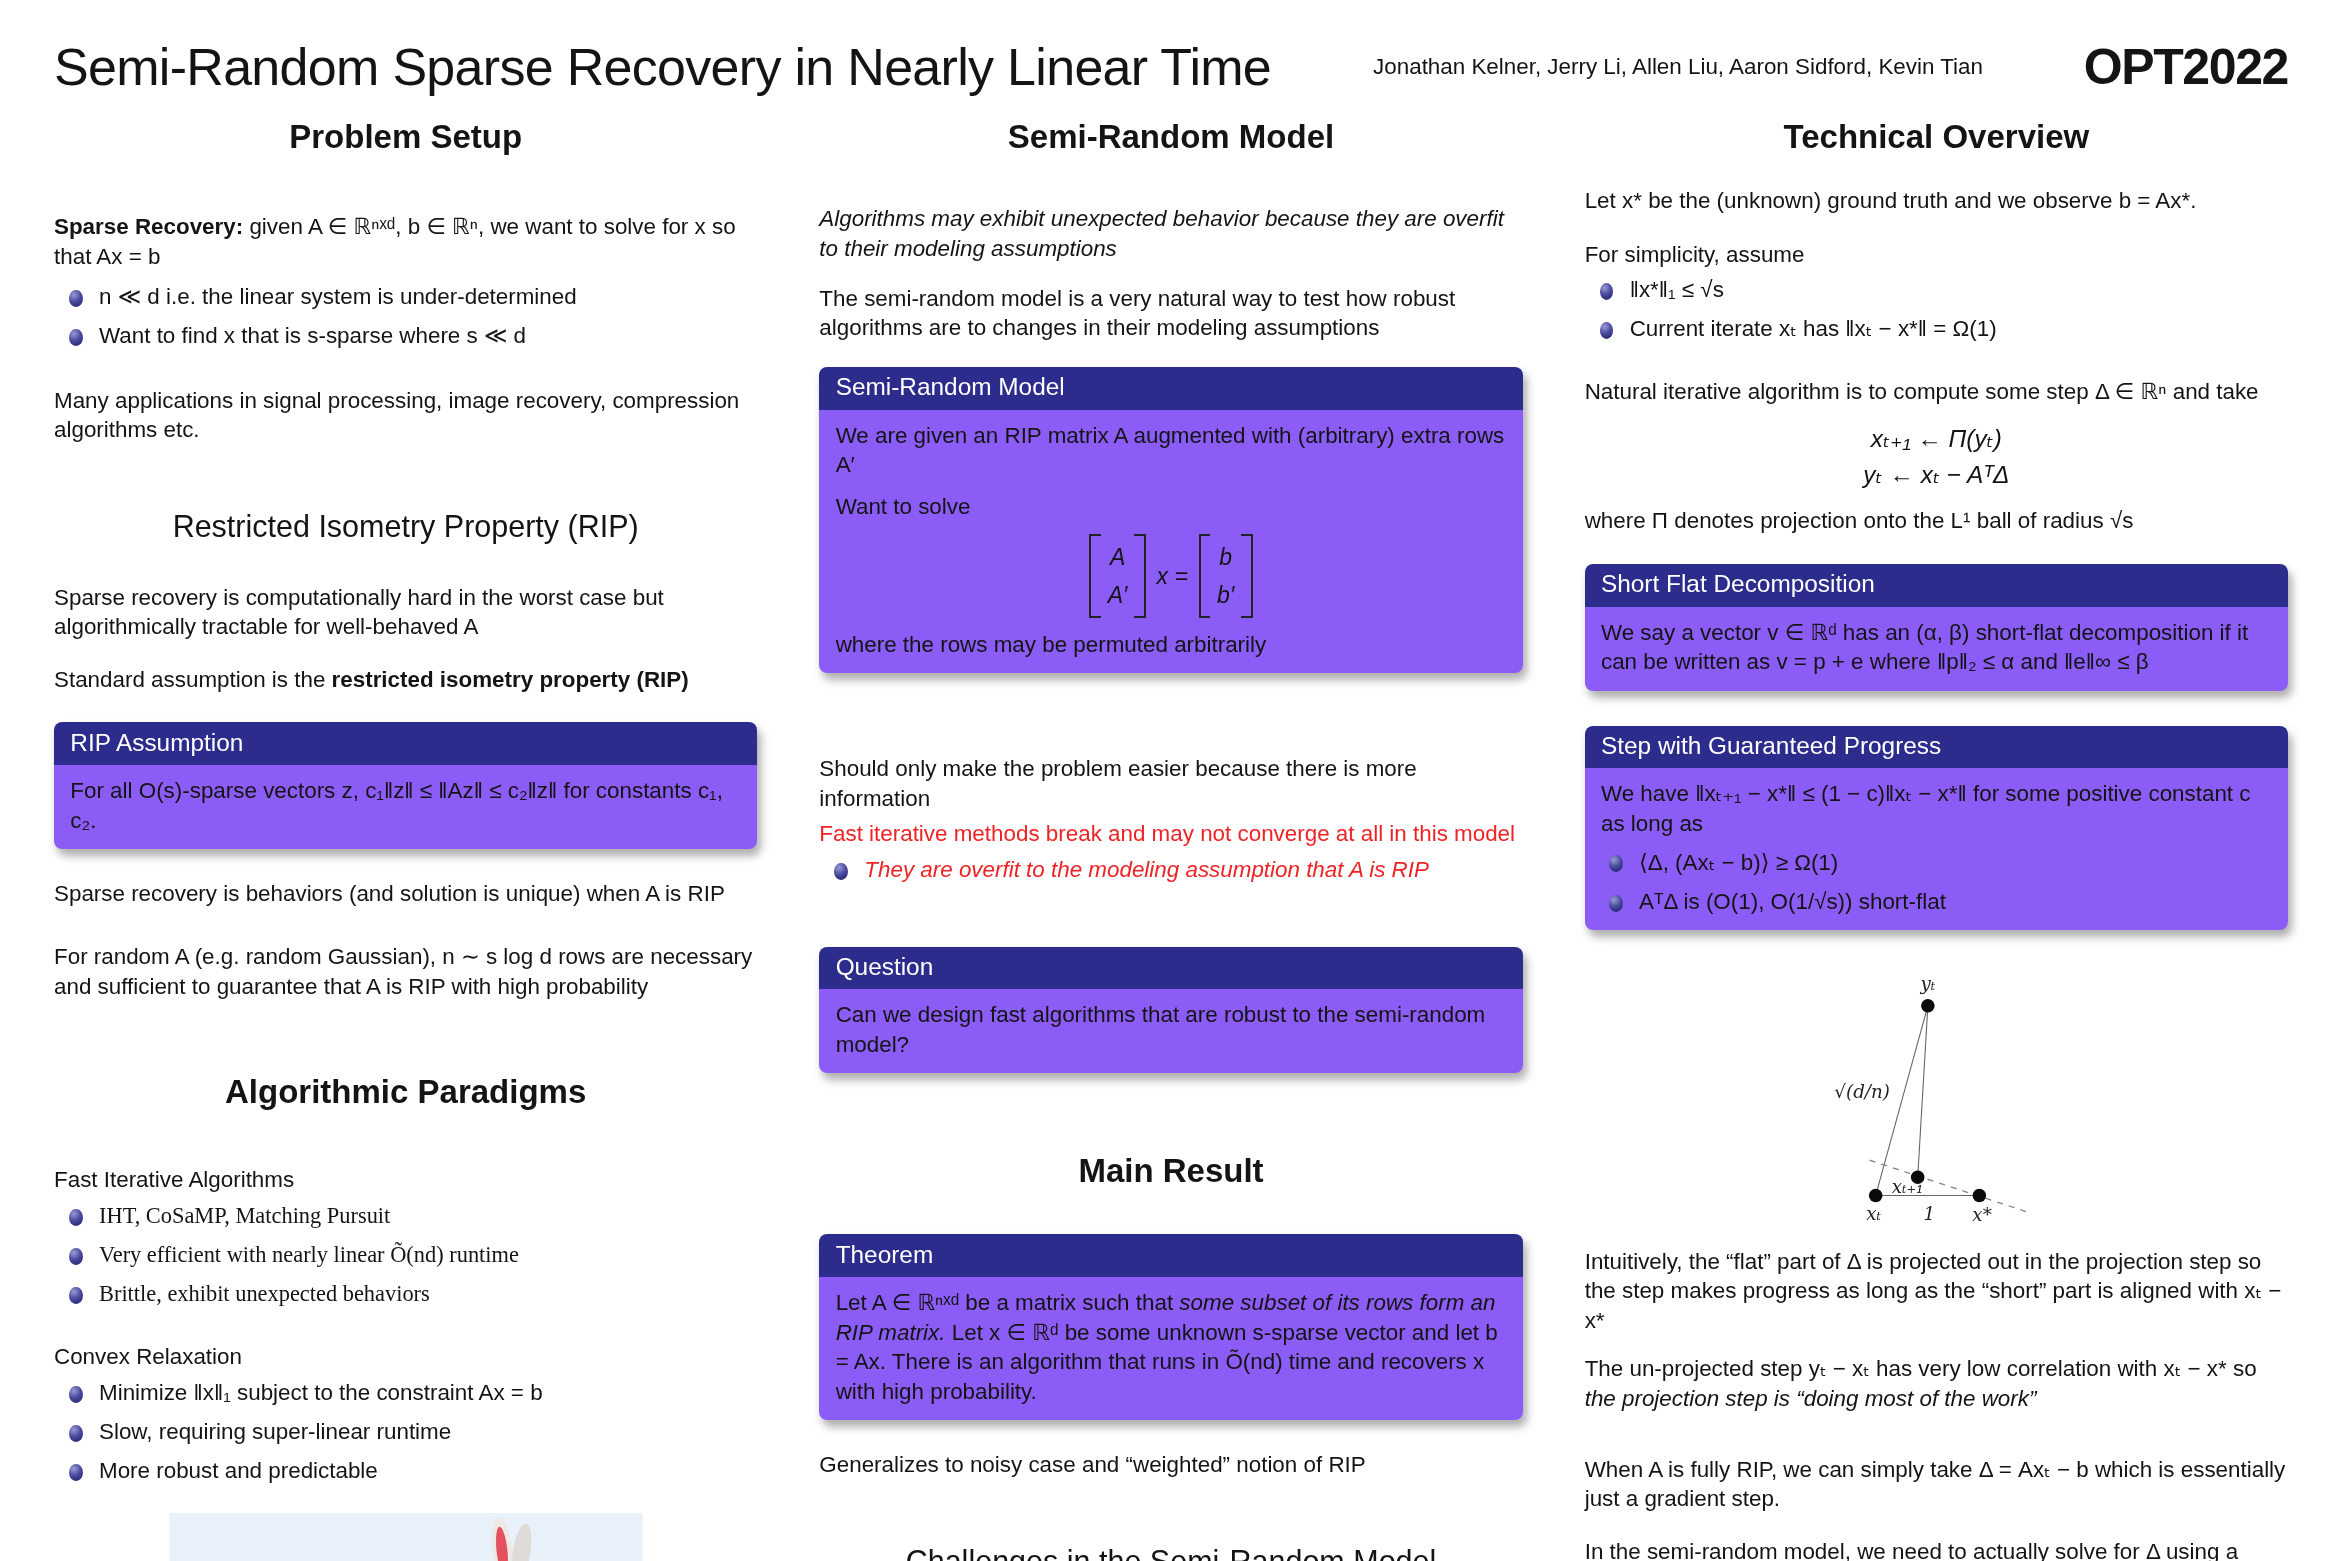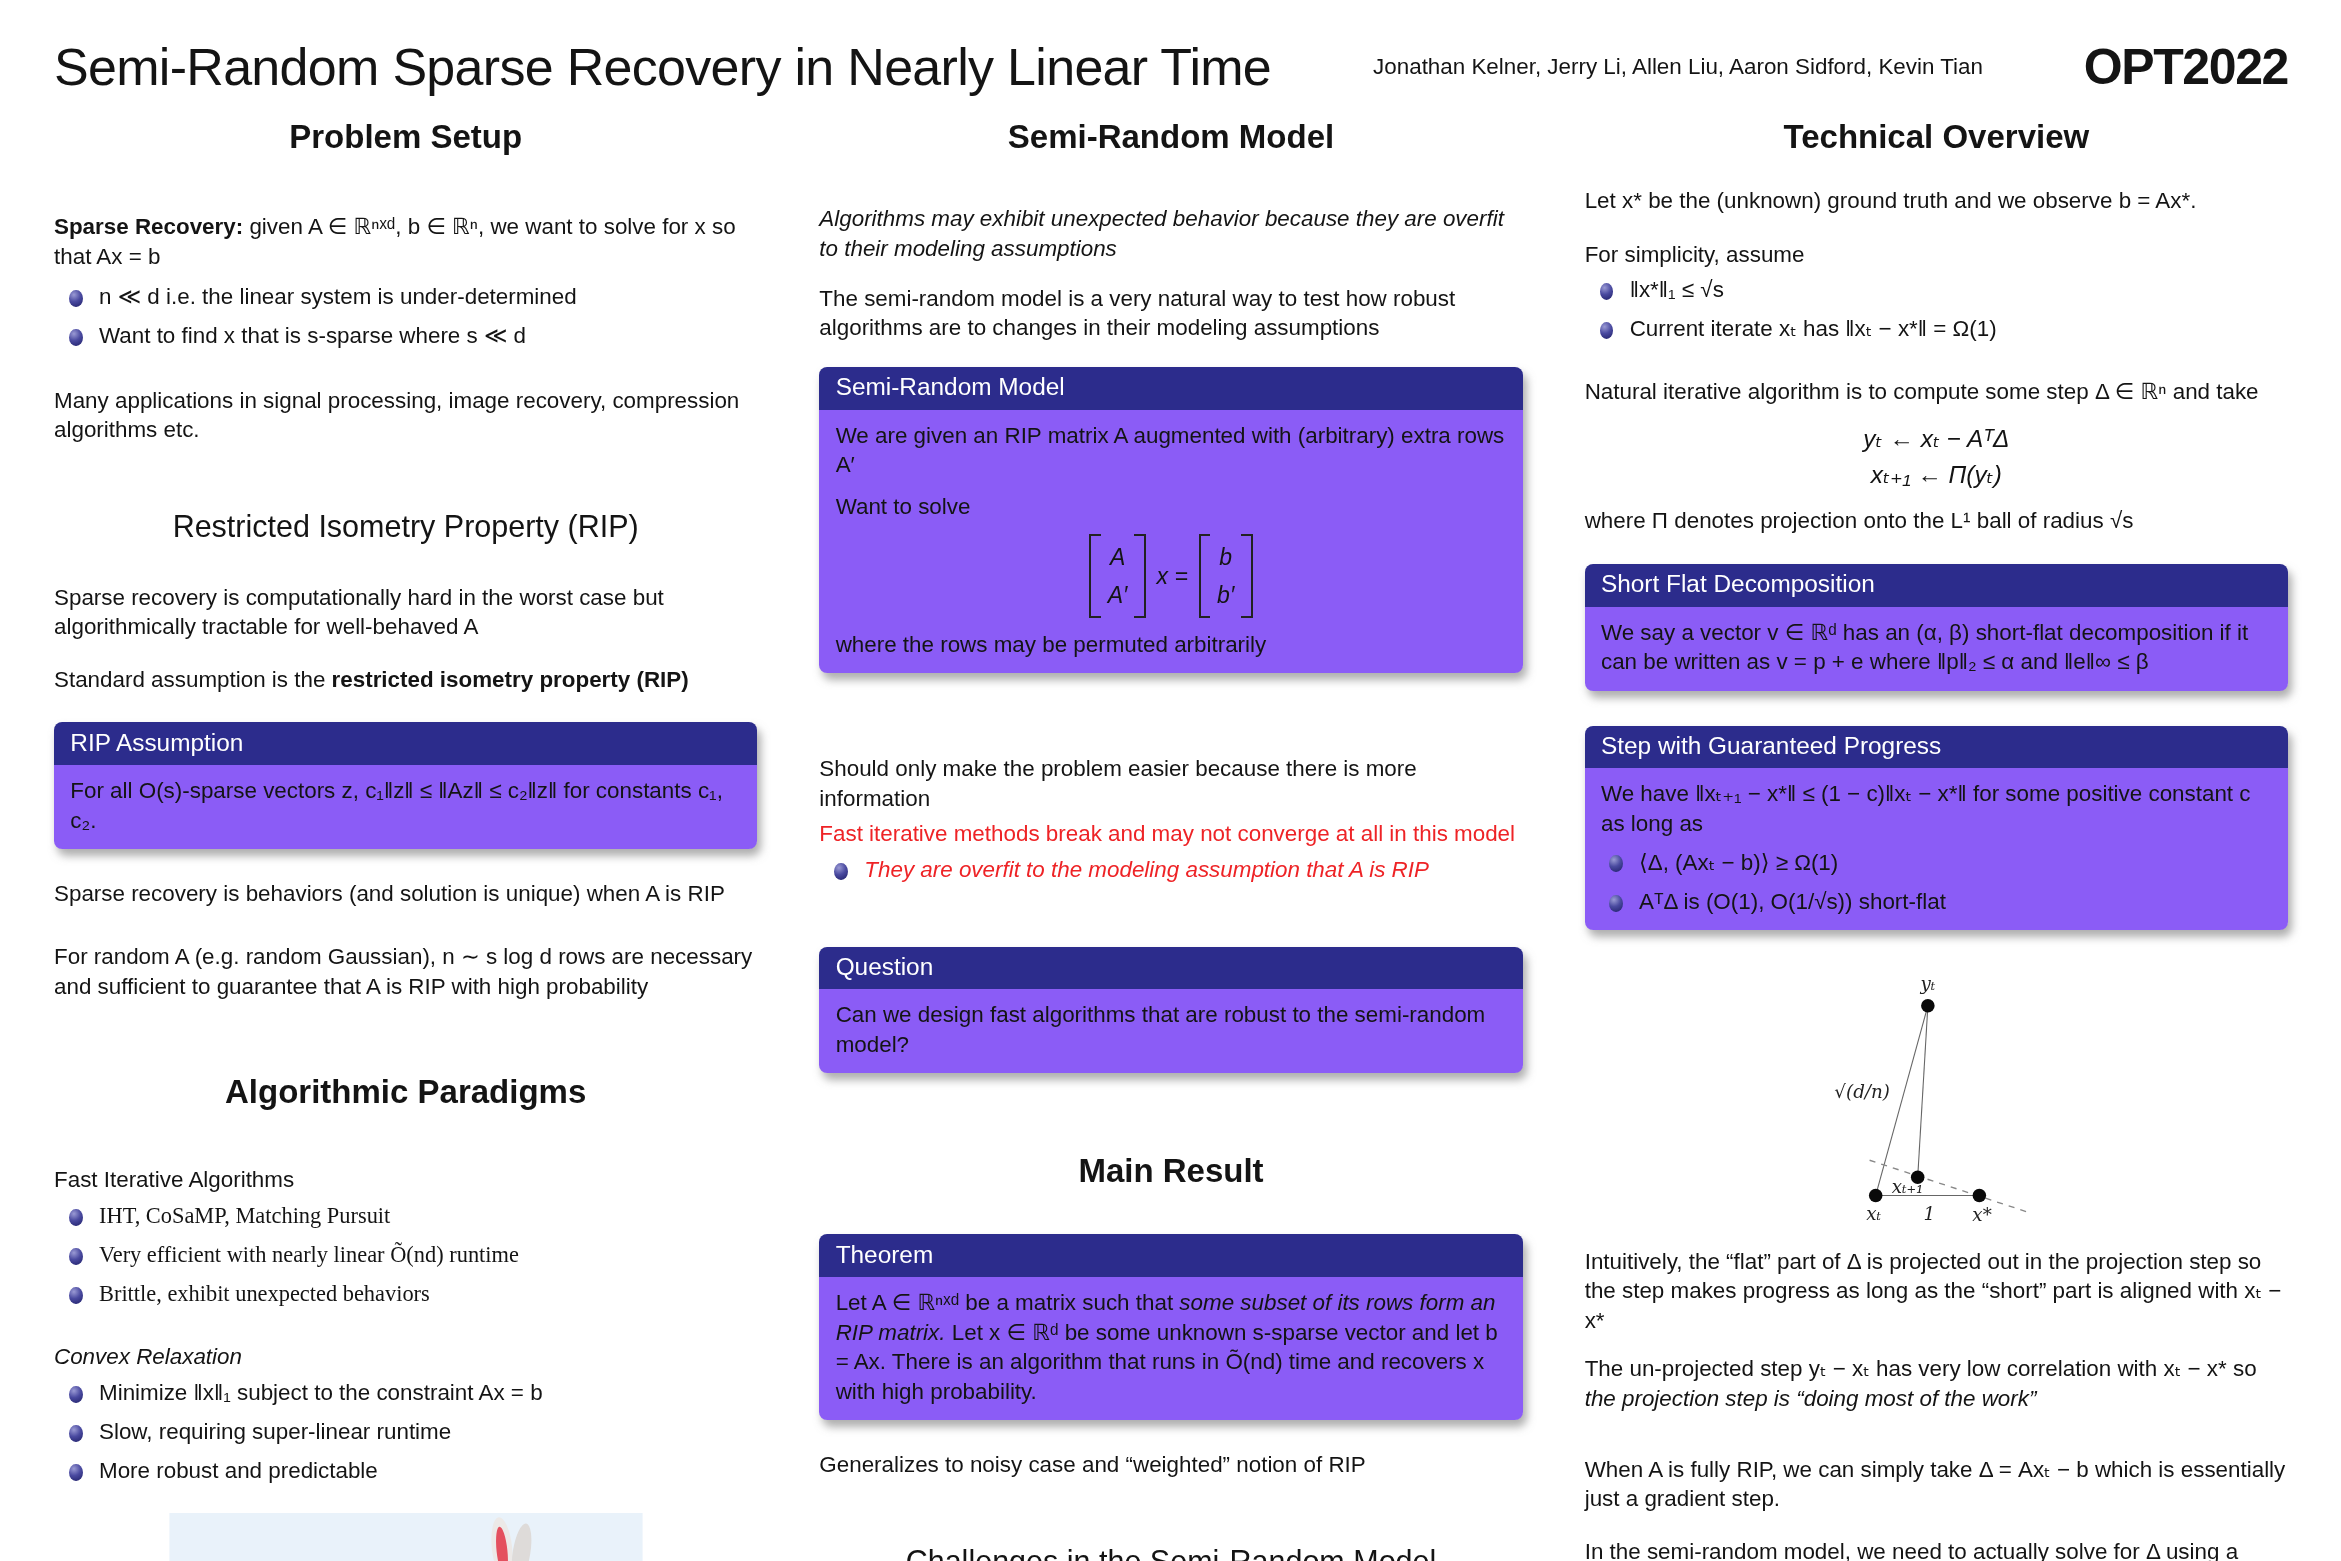--- a/index.html
+++ b/index.html
@@ -88,21 +88,21 @@
 
       <h2 class="sec" style="margin-bottom:54px;">Algorithmic Paradigms</h2>
 
       <p style="margin-bottom:6.8px;">Fast Iterative Algorithms</p>
       <ul class="blt" style="margin-bottom:33px;font-family:Liberation Serif, serif;">
         <li><span class="dot"></span><span>IHT, CoSaMP, Matching Pursuit</span></li>
         <li><span class="dot"></span><span>Very efficient with nearly linear Õ(nd) runtime</span></li>
         <li><span class="dot"></span><span>Brittle, exhibit unexpected behaviors</span></li>
       </ul>
 
-      <p style="margin-bottom:6.8px;font-style:italic;">Convex Relaxation</p>
+      <p style="margin-bottom:6.8px;">Convex Relaxation</p>
       <ul class="blt" style="margin-bottom:6.8px;">
         <li><span class="dot"></span><span>Minimize ‖x‖₁ subject to the constraint Ax = b</span></li>
         <li><span class="dot"></span><span>Slow, requiring super-linear runtime</span></li>
         <li><span class="dot"></span><span>More robust and predictable</span></li>
       </ul>
 
       <div class="fig">
         <svg width="474" height="169" viewBox="0 0 700 250">
           <rect x="0" y="0" width="700" height="250" fill="#e9f2fa"></rect>
           <path d="M0,155 C90,115 200,150 330,150 C430,150 520,105 620,132 L700,150 L700,250 L0,250 Z" fill="#b2d09a"></path>
@@ -204,22 +204,22 @@
 
       <p style="margin-bottom:5.4px;">For simplicity, assume</p>
       <ul class="blt" style="margin-bottom:33px;">
         <li><span class="dot"></span><span>‖x*‖₁ ≤ √s</span></li>
         <li><span class="dot"></span><span>Current iterate xₜ has ‖xₜ − x*‖ = Ω(1)</span></li>
       </ul>
 
       <p style="margin-bottom:16.3px;">Natural iterative algorithm is to compute some step Δ ∈ ℝⁿ and take</p>
 
       <div style="margin-bottom:15px;">
+        <div class="eqline">xₜ₊₁ ← Π(yₜ)</div>
         <div class="eqline">yₜ ← xₜ − AᵀΔ</div>
-        <div class="eqline">xₜ₊₁ ← Π(yₜ)</div>
       </div>
 
       <p style="margin-bottom:28.5px;">where Π denotes projection onto the L¹ ball of radius √s</p>
 
       <div class="block" style="margin-bottom:35px;">
         <div class="block-title">Short Flat Decomposition</div>
         <div class="block-body">We say a vector v ∈ ℝᵈ has an (α, β) short-flat decomposition if it can be written as v = p + e where ‖p‖₂ ≤ α and ‖e‖∞ ≤ β</div>
       </div>
 
       <div class="block" style="margin-bottom:27px;">

